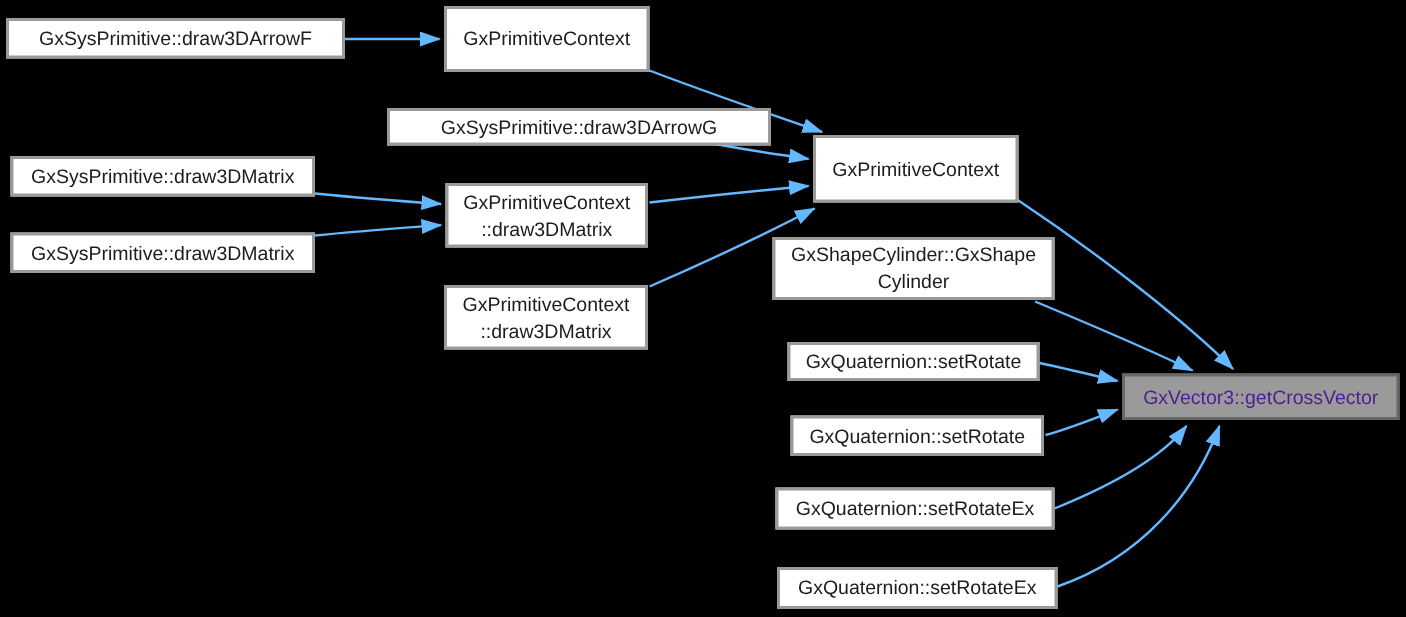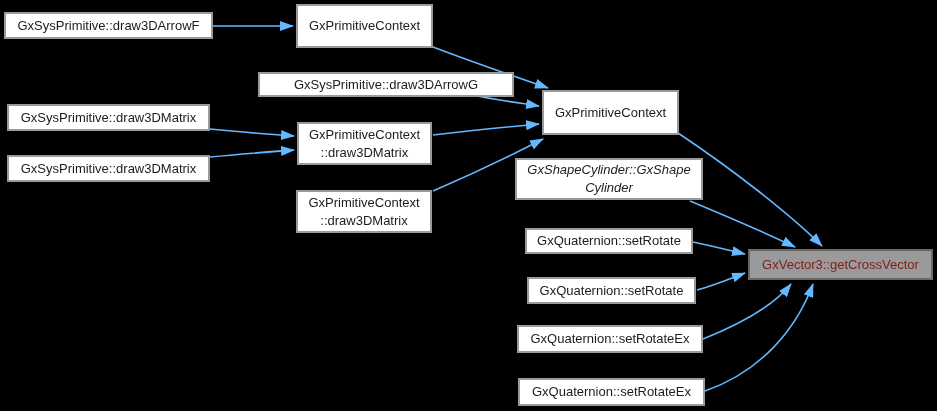--- a/index.html
+++ b/index.html
@@ -34,21 +34,21 @@
     flex-direction: column;
     align-items: center;
     justify-content: center;
     text-align: center;
     white-space: nowrap;
     cursor: pointer;
   }
   .node.highlight {
     background: #9a9a9a;
     border: 2px solid #686868;
-    color: #7f1d1d;
+    color: #4c1d95;
   }
   .node span {
     display: block;
   }
 </style>
 </head>
 <body>
 
 <div id="graph">
   <svg id="edges" xmlns="http://www.w3.org/2000/svg" width="937" height="411" viewBox="0 0 937 411">
@@ -67,21 +67,21 @@
         <path d="M 433,191 C 470,175 512,155 543,139" fill="none" stroke="#63b8ff" stroke-width="1.6" marker-end="url(#arrowhead)"></path>
         <path d="M 678,133 C 732,169 790,214 822,246" fill="none" stroke="#63b8ff" stroke-width="1.6" marker-end="url(#arrowhead)"></path>
         <path d="M 690,201 C 726,216 766,233 795,247" fill="none" stroke="#63b8ff" stroke-width="1.6" marker-end="url(#arrowhead)"></path>
         <path d="M 693,242 C 712,246 728,250 745,254" fill="none" stroke="#63b8ff" stroke-width="1.6" marker-end="url(#arrowhead)"></path>
         <path d="M 697,290 C 715,285 729,279 745,273" fill="none" stroke="#63b8ff" stroke-width="1.6" marker-end="url(#arrowhead)"></path>
         <path d="M 703,339 C 745,322 776,303 791,284" fill="none" stroke="#63b8ff" stroke-width="1.6" marker-end="url(#arrowhead)"></path>
         <path d="M 705,391 C 760,372 796,330 813,284" fill="none" stroke="#63b8ff" stroke-width="1.6" marker-end="url(#arrowhead)"></path>
       </g>
   </svg>
   <div id="nodes">
-      <div class="node" style="left: 4px; top: 12px; width: 209px; height: 27px; text-align: center;">
+      <div class="node" style="left: 4px; top: 12px; width: 226px; height: 27px; text-align: center;">
         <span>GxSysPrimitive::draw3DArrowF</span>
       </div>
       <div class="node" style="left: 296px; top: 4px; width: 137px; height: 44px;">
         <span>GxPrimitiveContext</span>
       </div>
       <div class="node" style="left: 258px; top: 72px; width: 256px; height: 25px;">
         <span>GxSysPrimitive::draw3DArrowG</span>
       </div>
       <div class="node" style="left: 542px; top: 90px; width: 137px; height: 45px;">
         <span>GxPrimitiveContext</span>
@@ -93,21 +93,21 @@
         <span>GxSysPrimitive::draw3DMatrix</span>
       </div>
       <div class="node" style="left: 297px; top: 122px; width: 135px; height: 43px;">
         <span>GxPrimitiveContext</span>
         <span>::draw3DMatrix</span>
       </div>
       <div class="node" style="left: 296px; top: 190px; width: 136px; height: 43px;">
         <span>GxPrimitiveContext</span>
         <span>::draw3DMatrix</span>
       </div>
-      <div class="node" style="left: 515px; top: 158px; width: 188px; height: 42px; font-style: italic;">
+      <div class="node" style="left: 515px; top: 158px; width: 188px; height: 42px;">
         <span>GxShapeCylinder::GxShape</span>
         <span>Cylinder</span>
       </div>
       <div class="node" style="left: 525px; top: 228px; width: 168px; height: 26px;">
         <span>GxQuaternion::setRotate</span>
       </div>
       <div class="node" style="left: 527px; top: 277px; width: 169px; height: 27px;">
         <span>GxQuaternion::setRotate</span>
       </div>
       <div class="node" style="left: 517px; top: 325px; width: 186px; height: 28px;">

